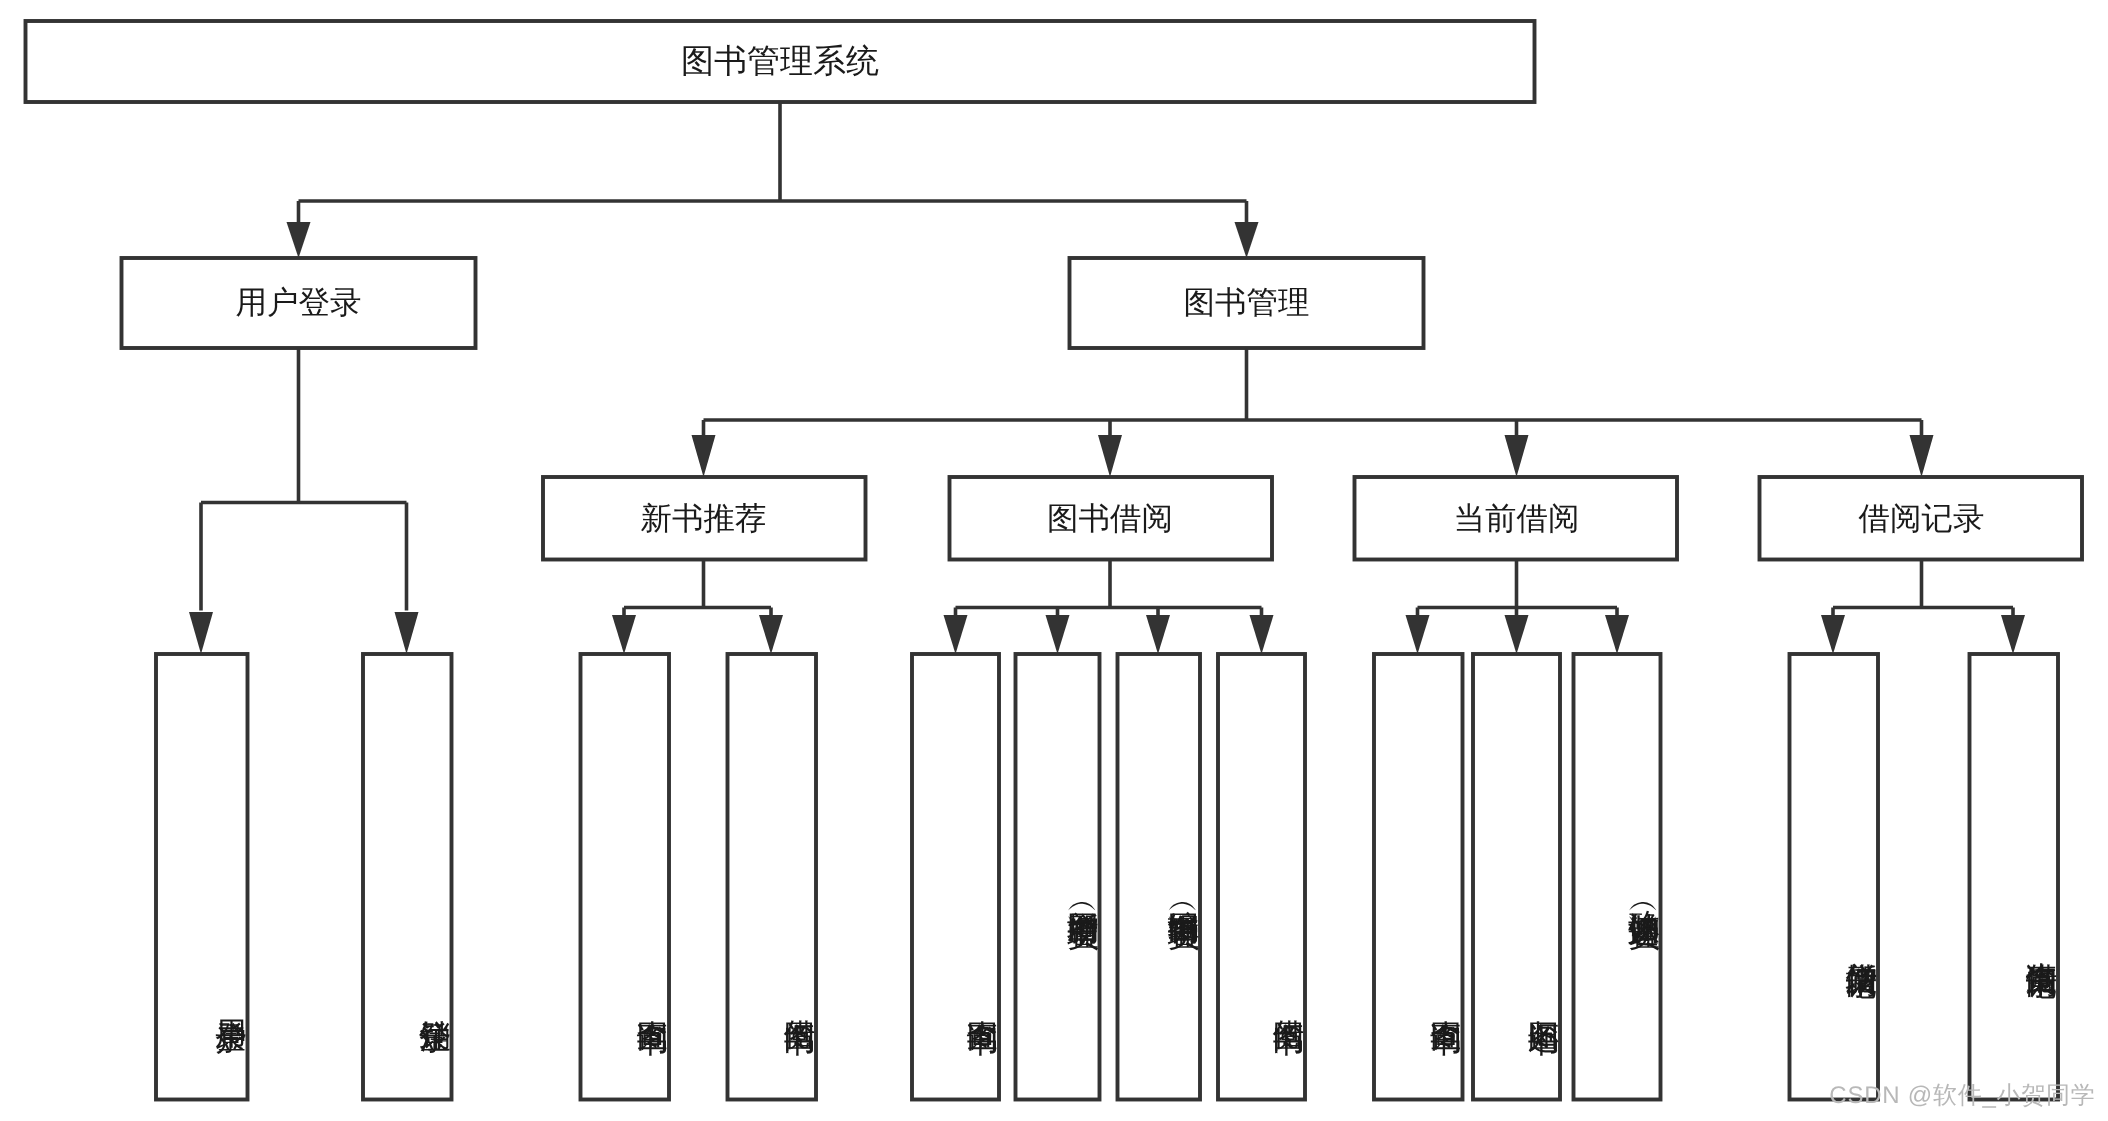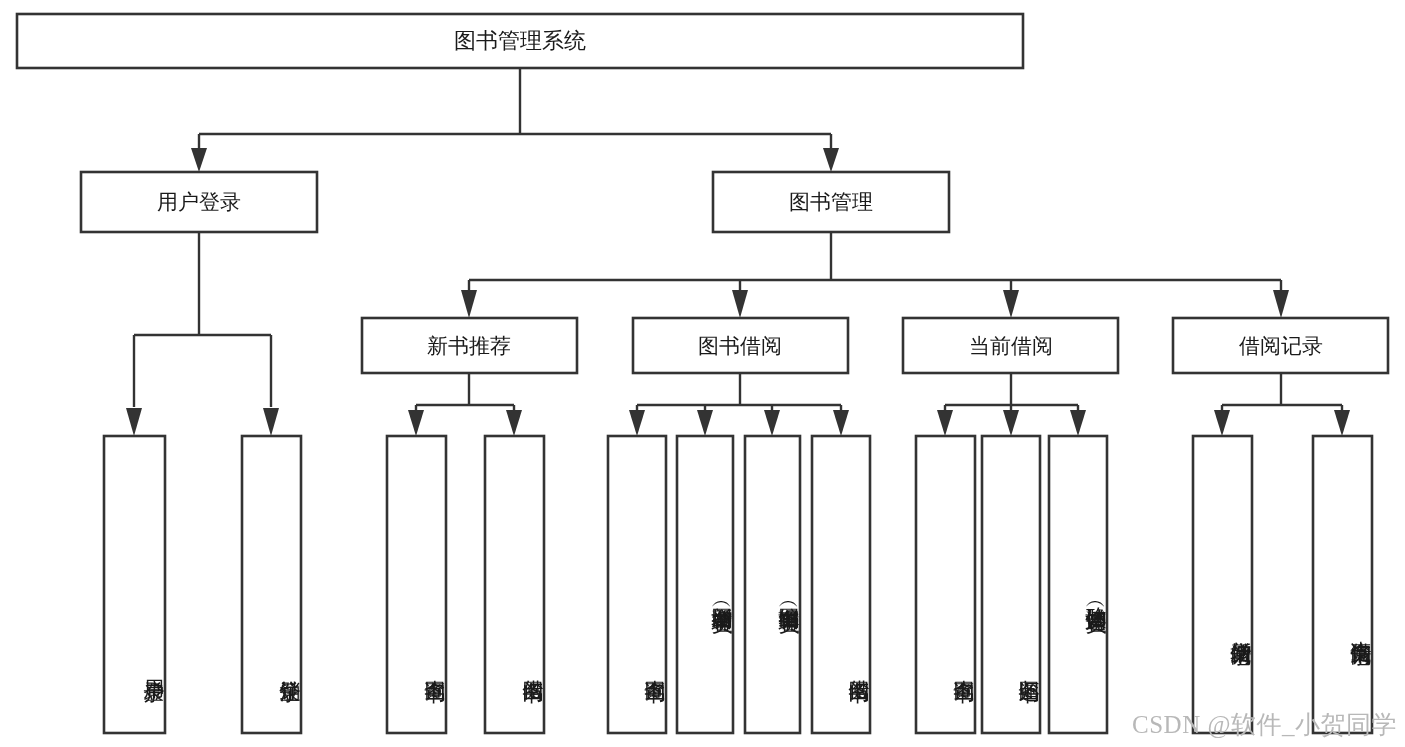--- a/index.html
+++ b/index.html
@@ -65,22 +65,22 @@
     white-space: nowrap;
     display: flex;
     align-items: flex-start;
     justify-content: center;
     pointer-events: none;
   }
   .watermark {
     position: absolute;
     right: 8px;
     bottom: 6px;
-    font-family: Liberation Serif, serif;
-    font-size: 25px;
+    font-family: Liberation Sans, sans-serif;
+    font-size: 16px;
     color: #b8b8b8;
     white-space: nowrap;
     letter-spacing: 0.5px;
   }
 </style>
 </head>
 <body>
 
 <div id="diagram-root">
 

